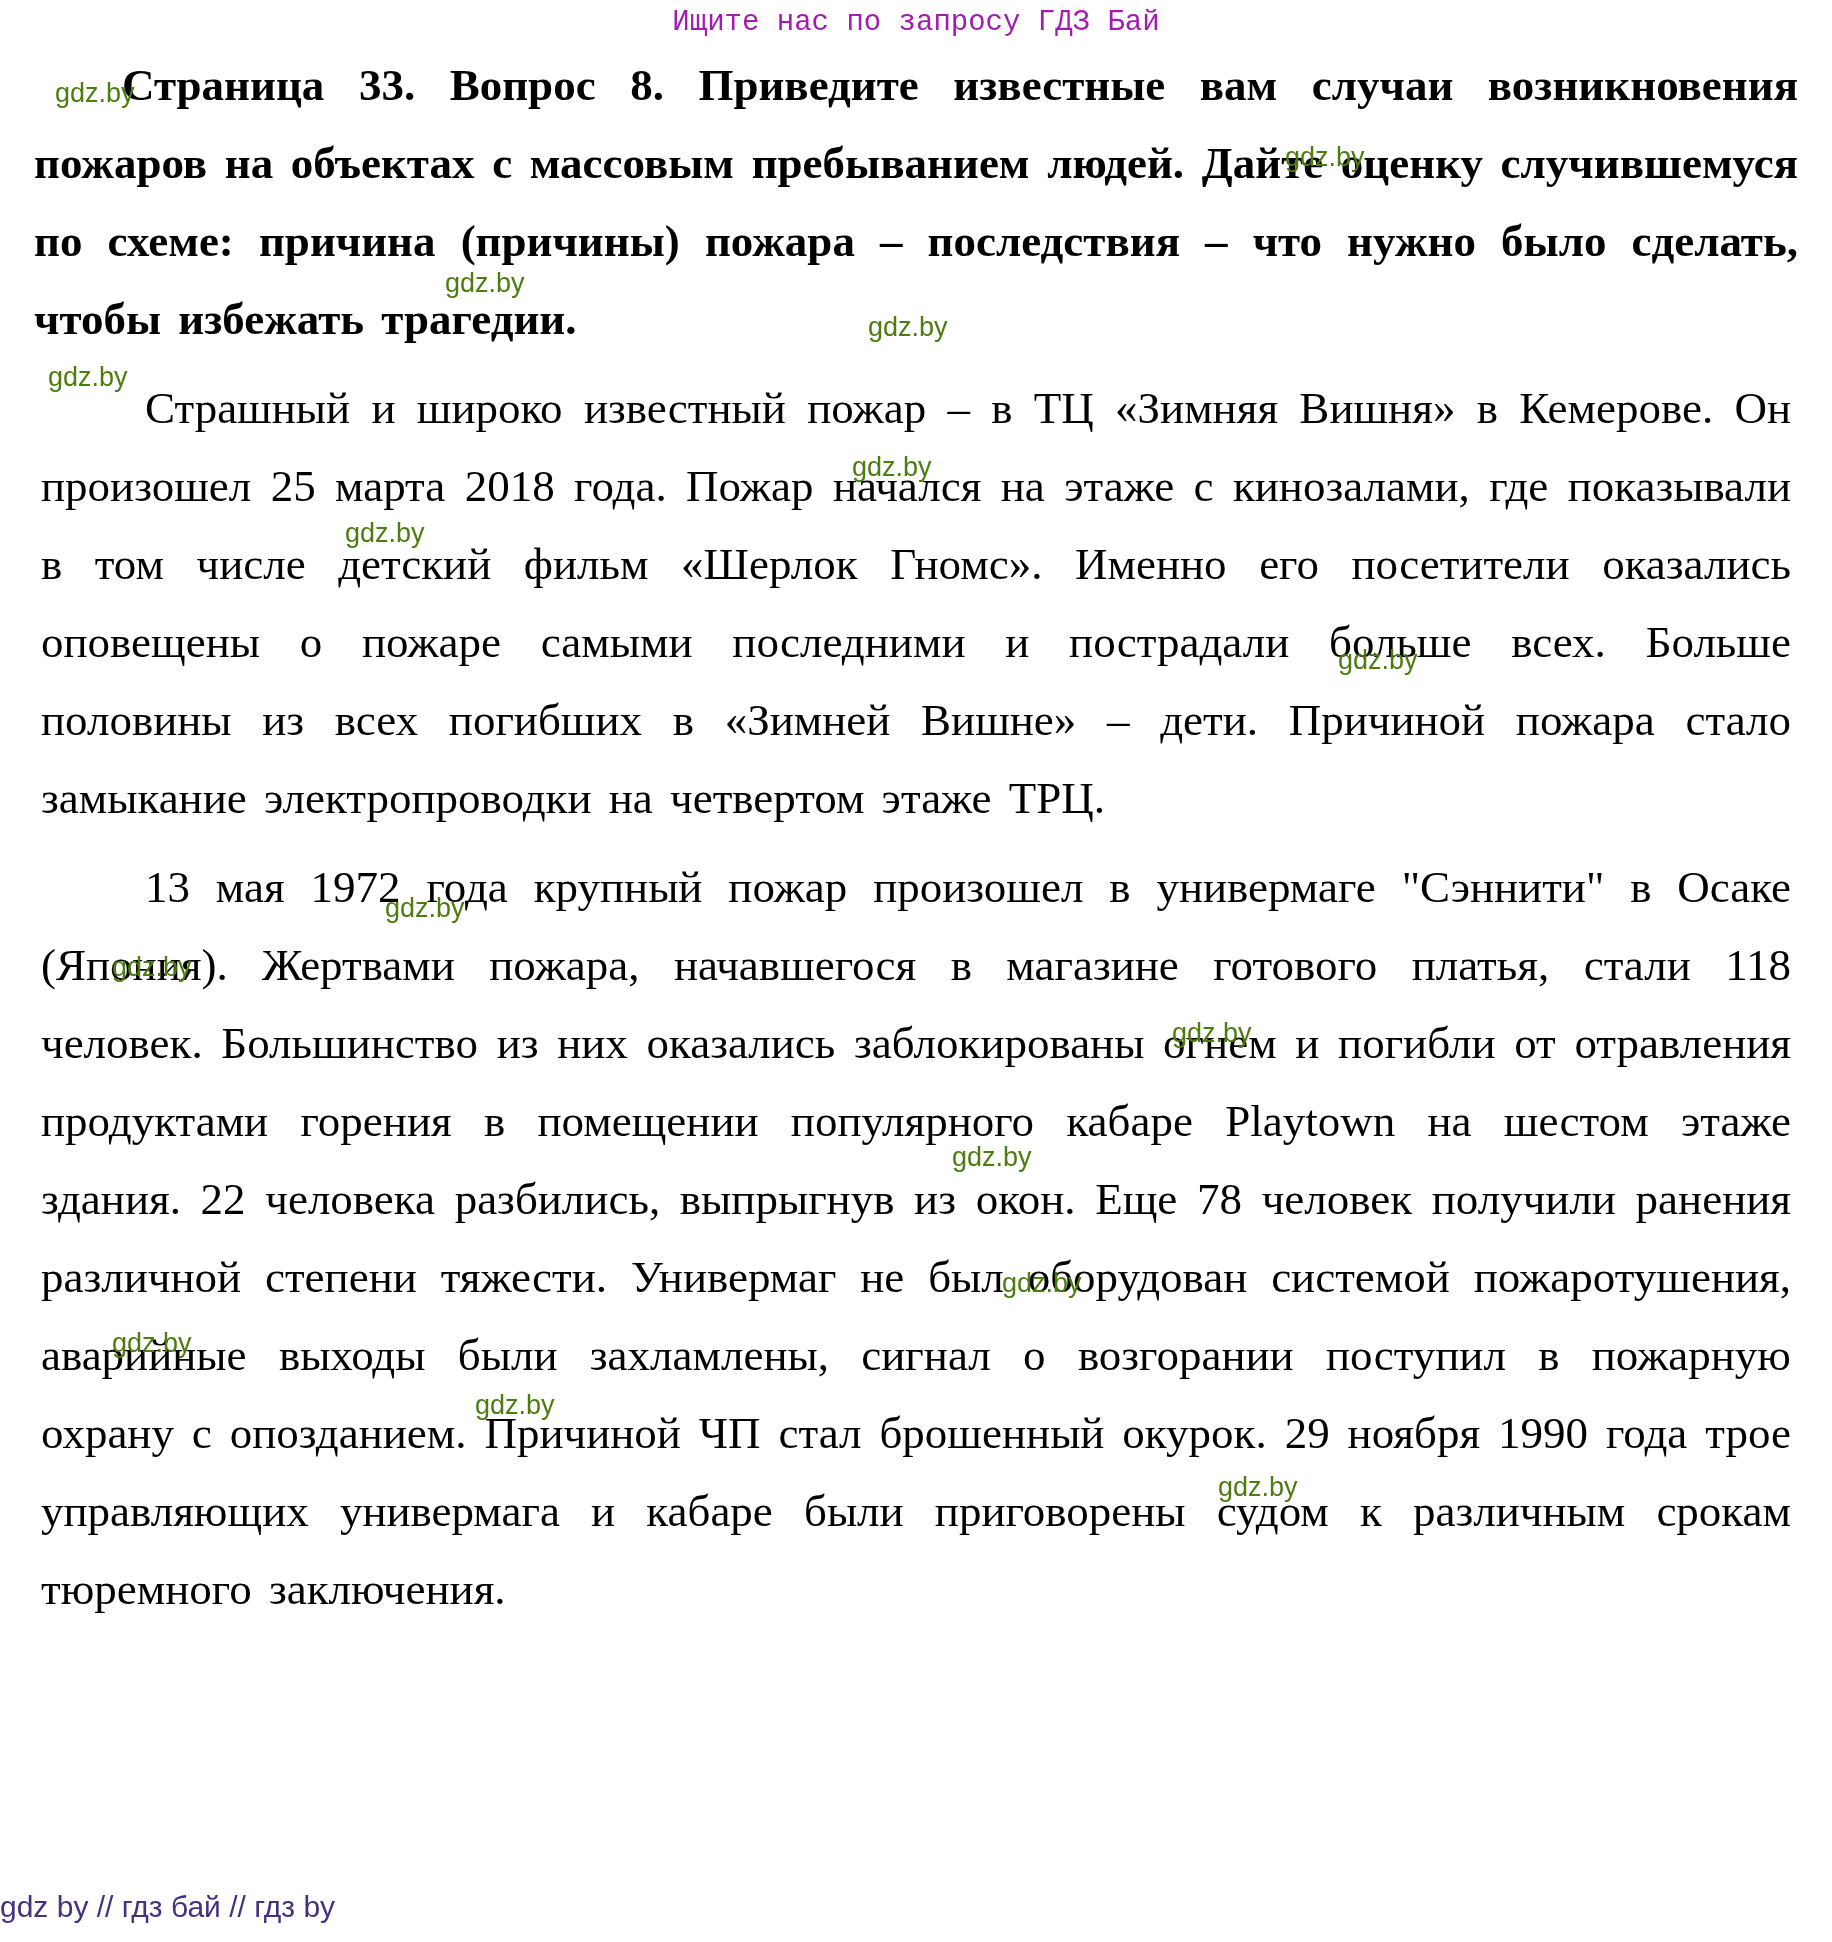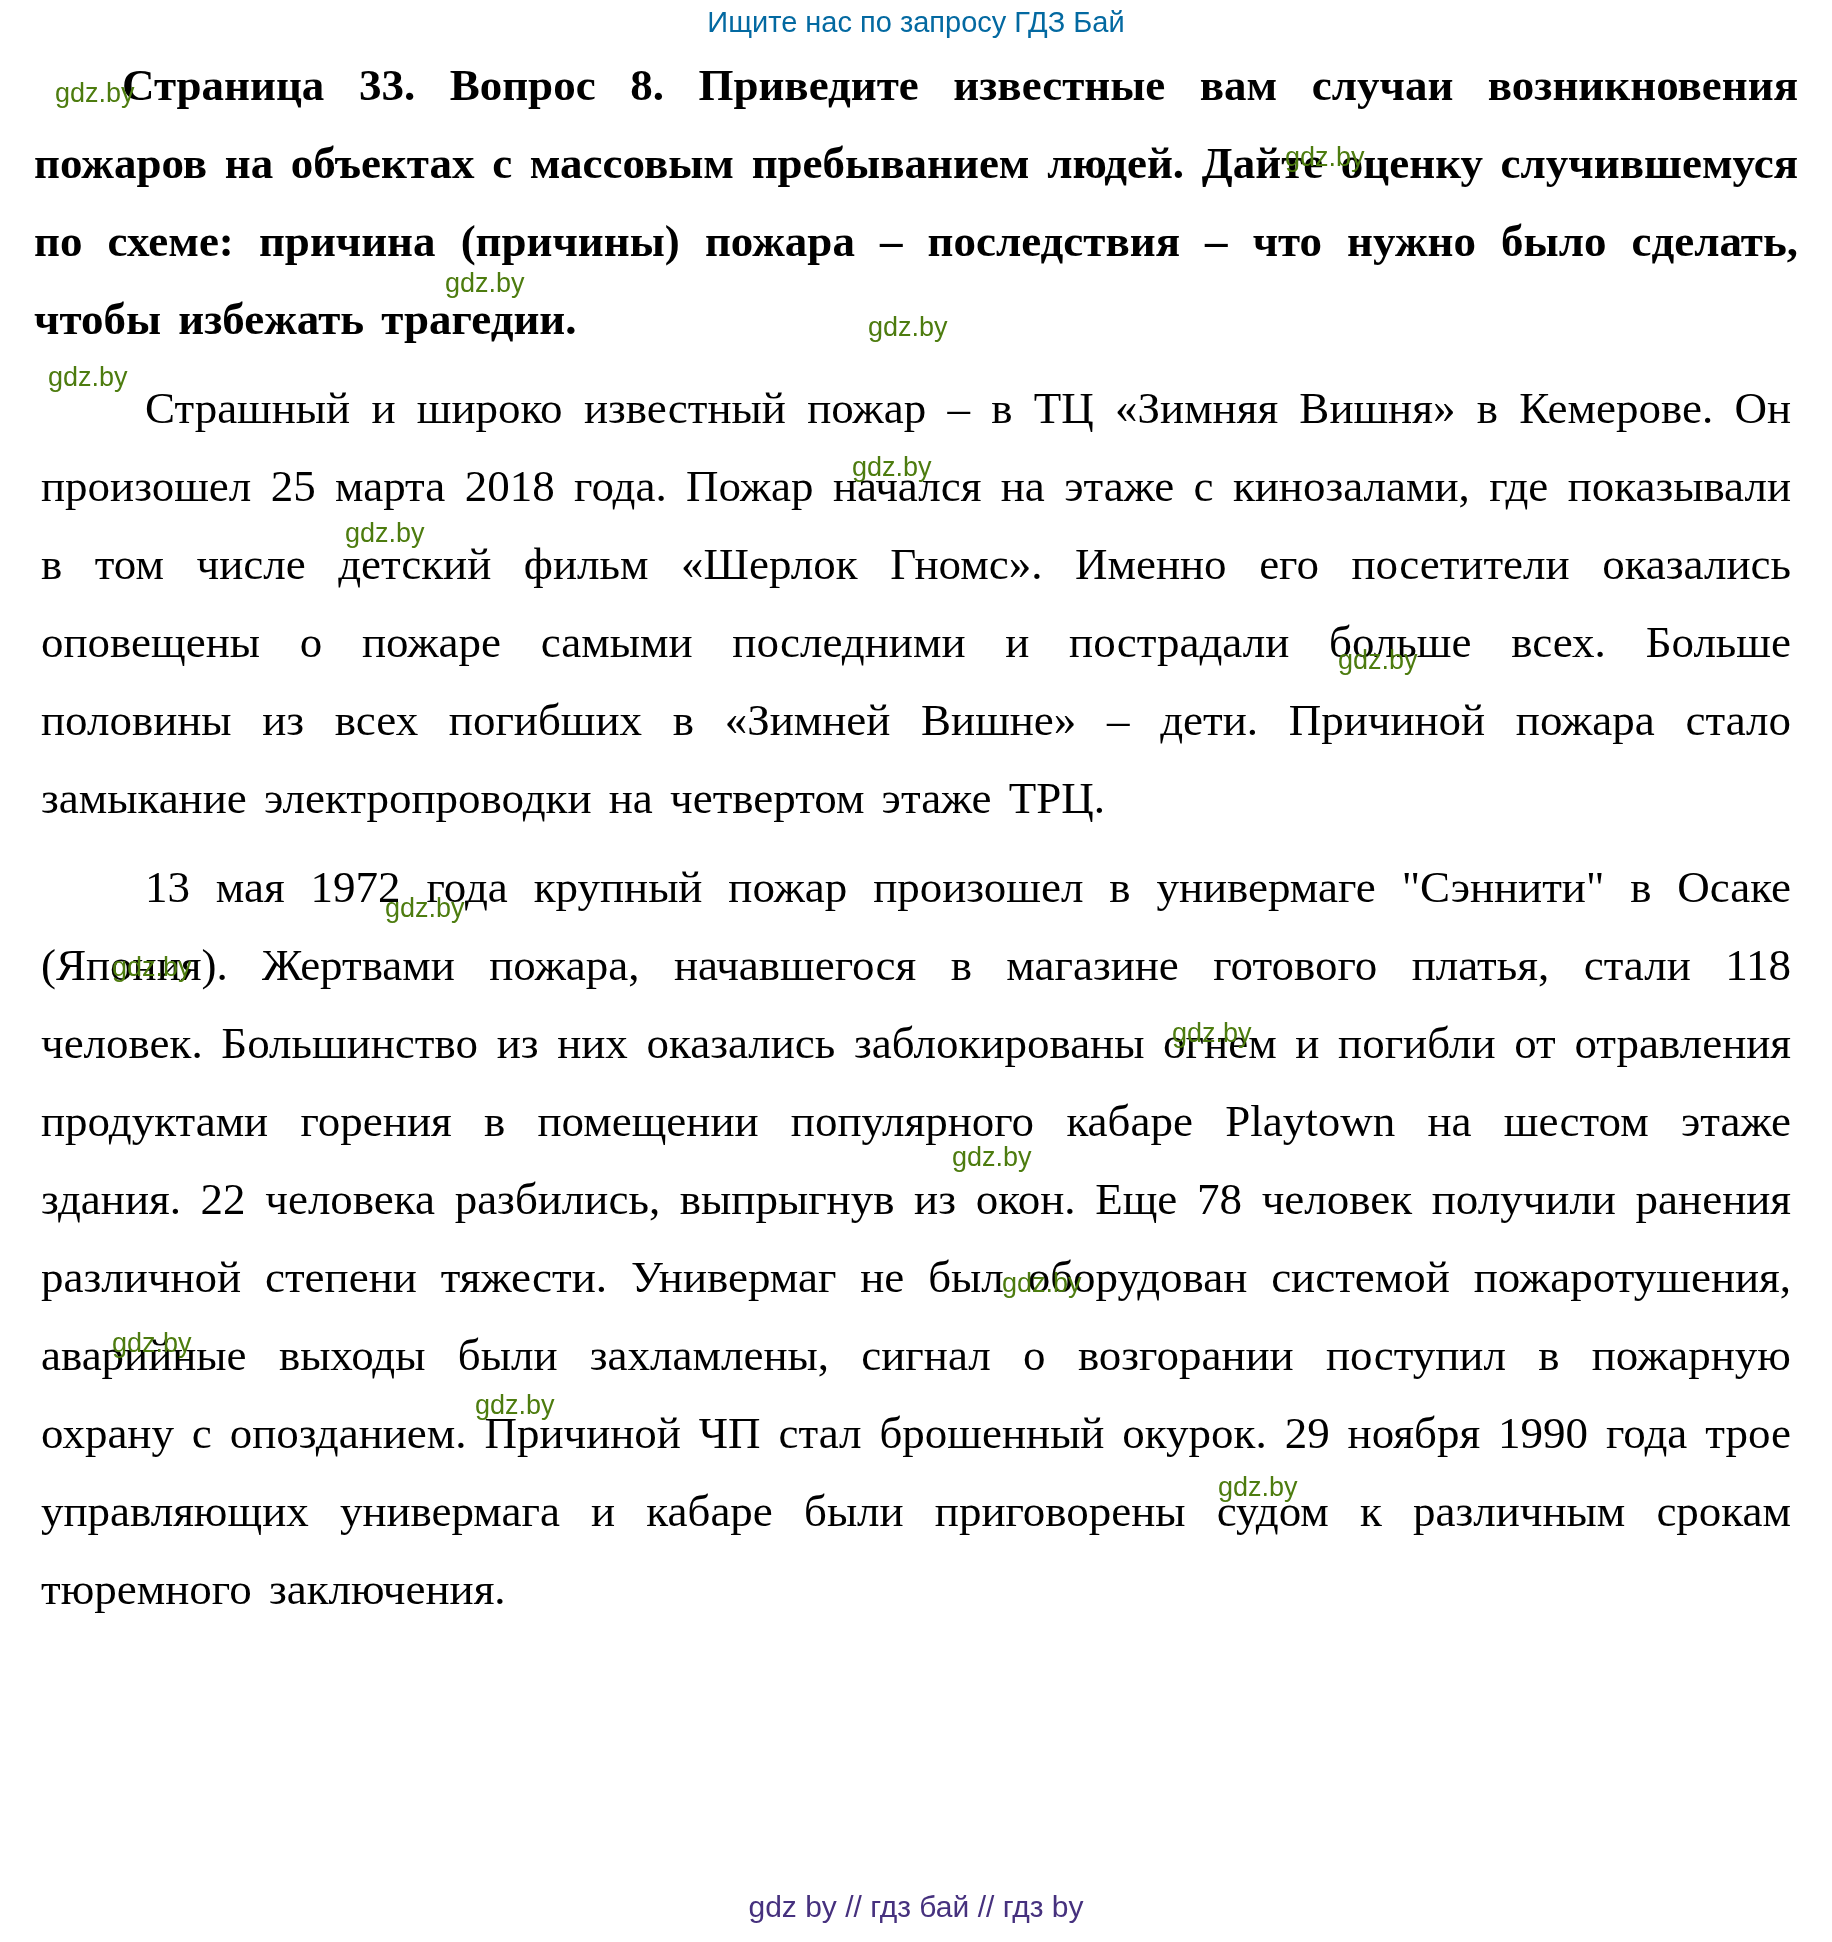--- a/index.html
+++ b/index.html
@@ -15,23 +15,23 @@
     overflow: hidden;
     font-family: "Liberation Serif", serif;
     color: #000000;
   }
   .top-banner {
     position: absolute;
     top: 6px;
     left: 0;
     width: 100%;
     text-align: center;
-    font-family: Liberation Sans, sans-serif;
+    font-family: Liberation Mono, monospace;
     font-size: 29px;
-    color: #0369a1;
+    color: #a21caf;
   }
   .content {
     position: absolute;
     top: 42px;
     left: 30px;
     width: 1772px;
   }
   .question-title {
     font-weight: bold;
     font-size: 45px;
@@ -55,21 +55,20 @@
     font-size: 27px;
     color: #4d7c0f;
     white-space: nowrap;
     pointer-events: none;
   }
   .footer-line {
     position: absolute;
     bottom: 18px;
     left: 0;
     width: 100%;
-    text-align: center;
     font-family: "Liberation Sans", sans-serif;
     font-size: 30px;
     color: #46317e;
   }
 </style>
 </head>
 <body>
 
 <div class="page">
 

